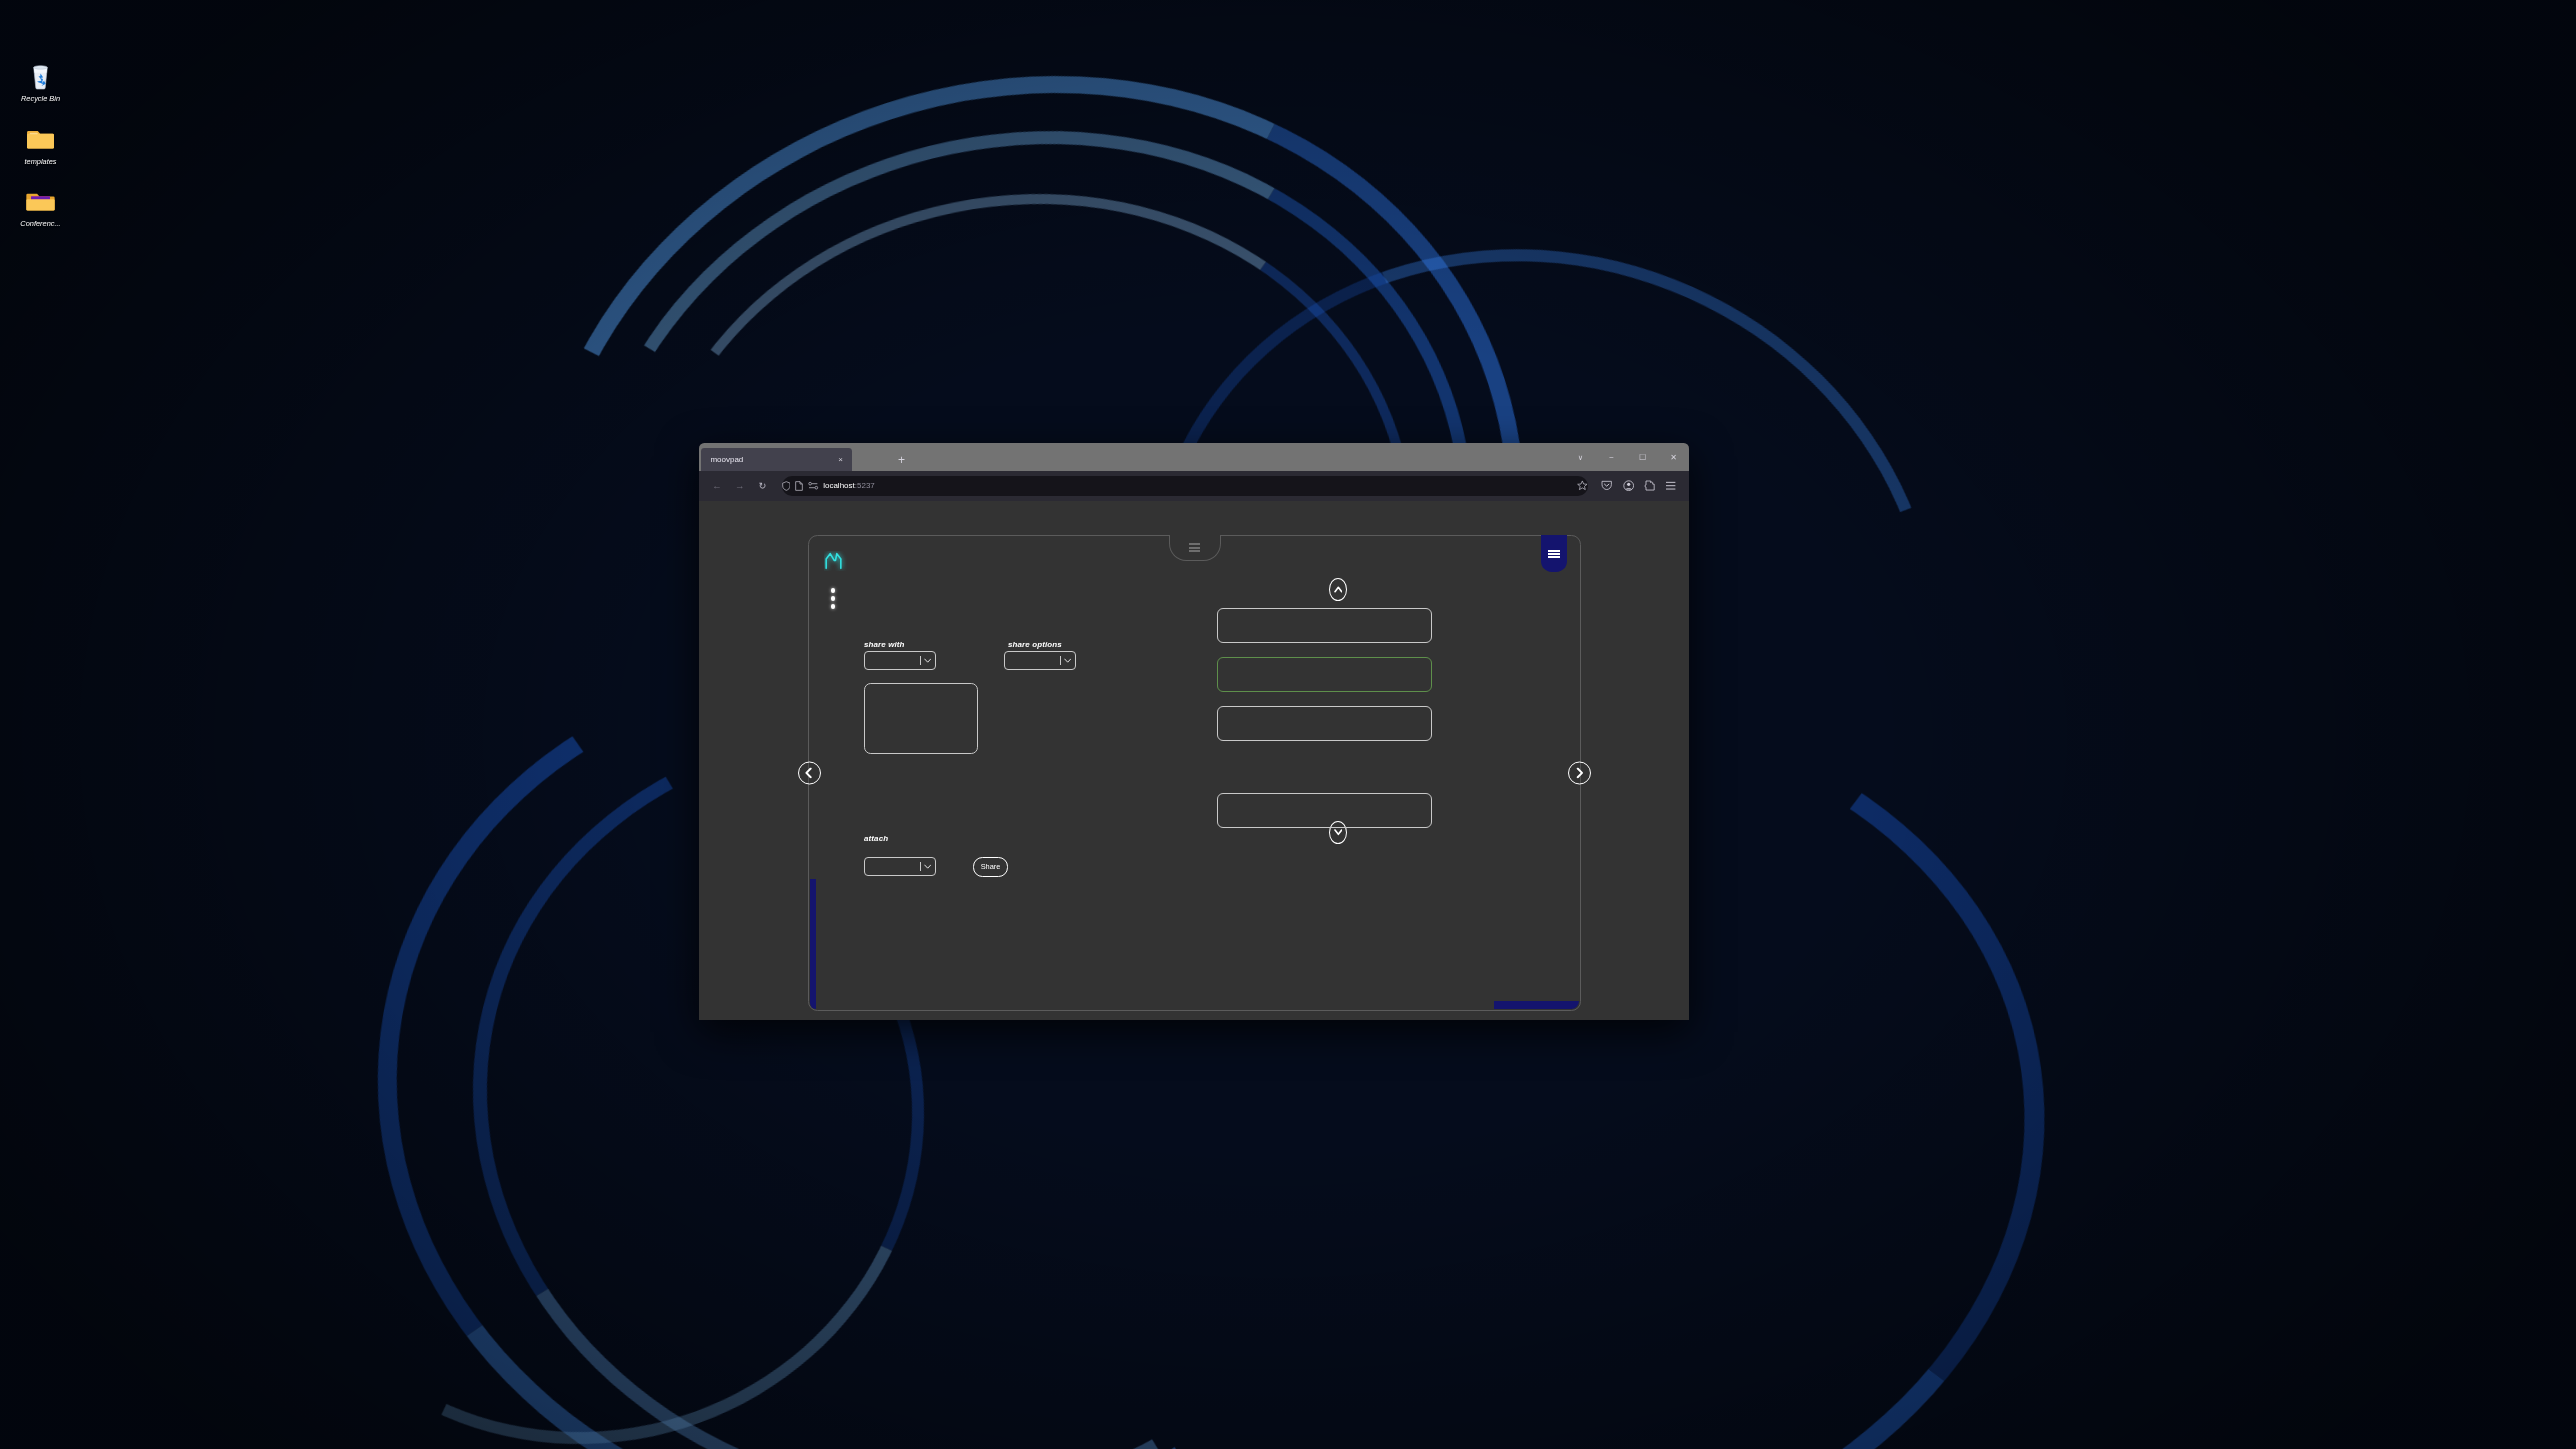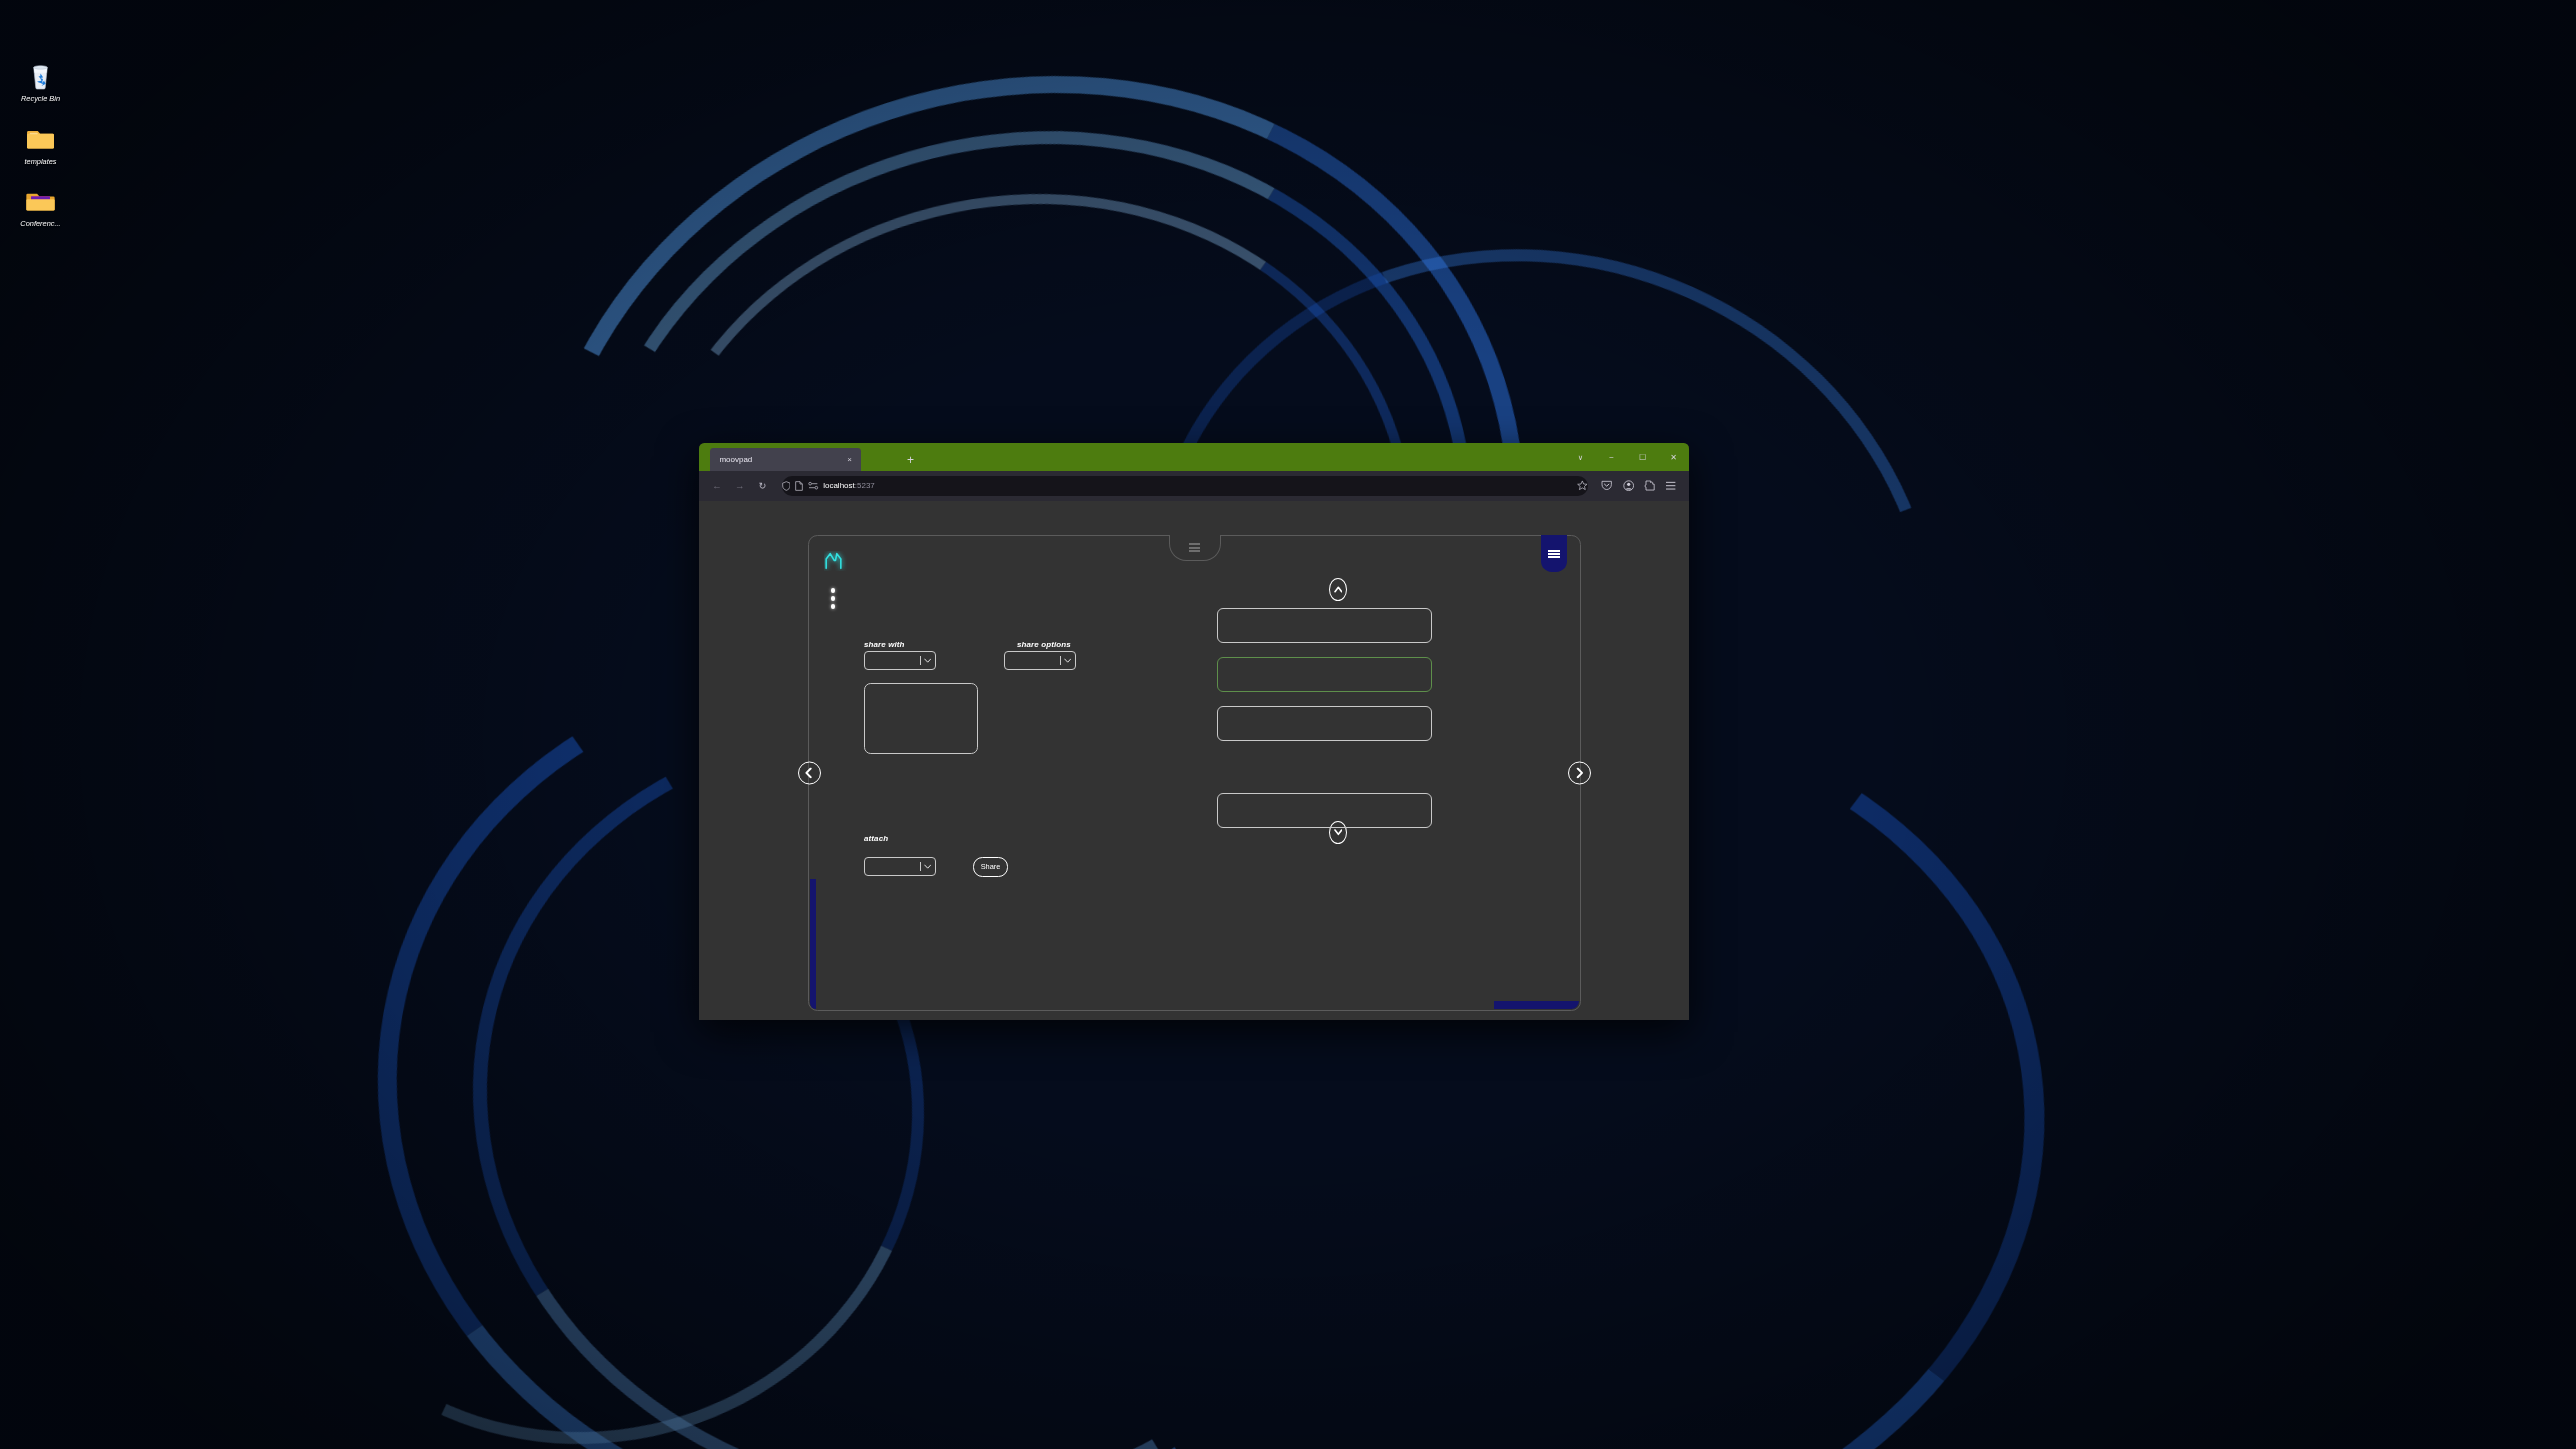--- a/index.html
+++ b/index.html
@@ -90,24 +90,24 @@
     height: 577px;
     background: #1c1b22;
     border-radius: 5.4px 5.4px 0 0;
     box-shadow: 0 12px 40px rgba(0,0,0,0.75);
     overflow: hidden;
   }
 
   
   #tabstrip {
     height: 28px;
-    background: #4d7c0f;
+    background: #737373;
     display: flex;
     align-items: flex-end;
-    padding-left: 11px;
+    padding-left: 2px;
     position: relative;
     gap: 36px;
   }
   #tab-moovpad {
     width: 151px; height: 23px;
     background: #42414d;
     border-radius: 3.4px 3.4px 0 0;
     display: flex; align-items: center;
     padding: 0 5.4px 0 9.4px;
     cursor: pointer;
@@ -577,21 +577,21 @@
         <div class="select-box" style="left:55px; top:115px;">
           <span class="sel-value"></span>
           <span class="caret-sep"></span>
           <span class="caret">
             <svg width="7.4" height="5.4" viewBox="0 0 11 8">
                 <path d="M1 1.5 L5.5 6.2 L10 1.5" fill="none" stroke="#ffffff" stroke-width="1.3" stroke-linecap="round" stroke-linejoin="round"></path>
               </svg>
           </span>
         </div>
 
-        <div class="field-label" style="left:208px; top:104px;">share options</div>
+        <div class="field-label" style="left:199px; top:104px;">share options</div>
         <div class="select-box" style="left:195px; top:115px;">
           <span class="sel-value"></span>
           <span class="caret-sep"></span>
           <span class="caret">
             <svg width="7.4" height="5.4" viewBox="0 0 11 8">
                 <path d="M1 1.5 L5.5 6.2 L10 1.5" fill="none" stroke="#ffffff" stroke-width="1.3" stroke-linecap="round" stroke-linejoin="round"></path>
               </svg>
           </span>
         </div>
 

